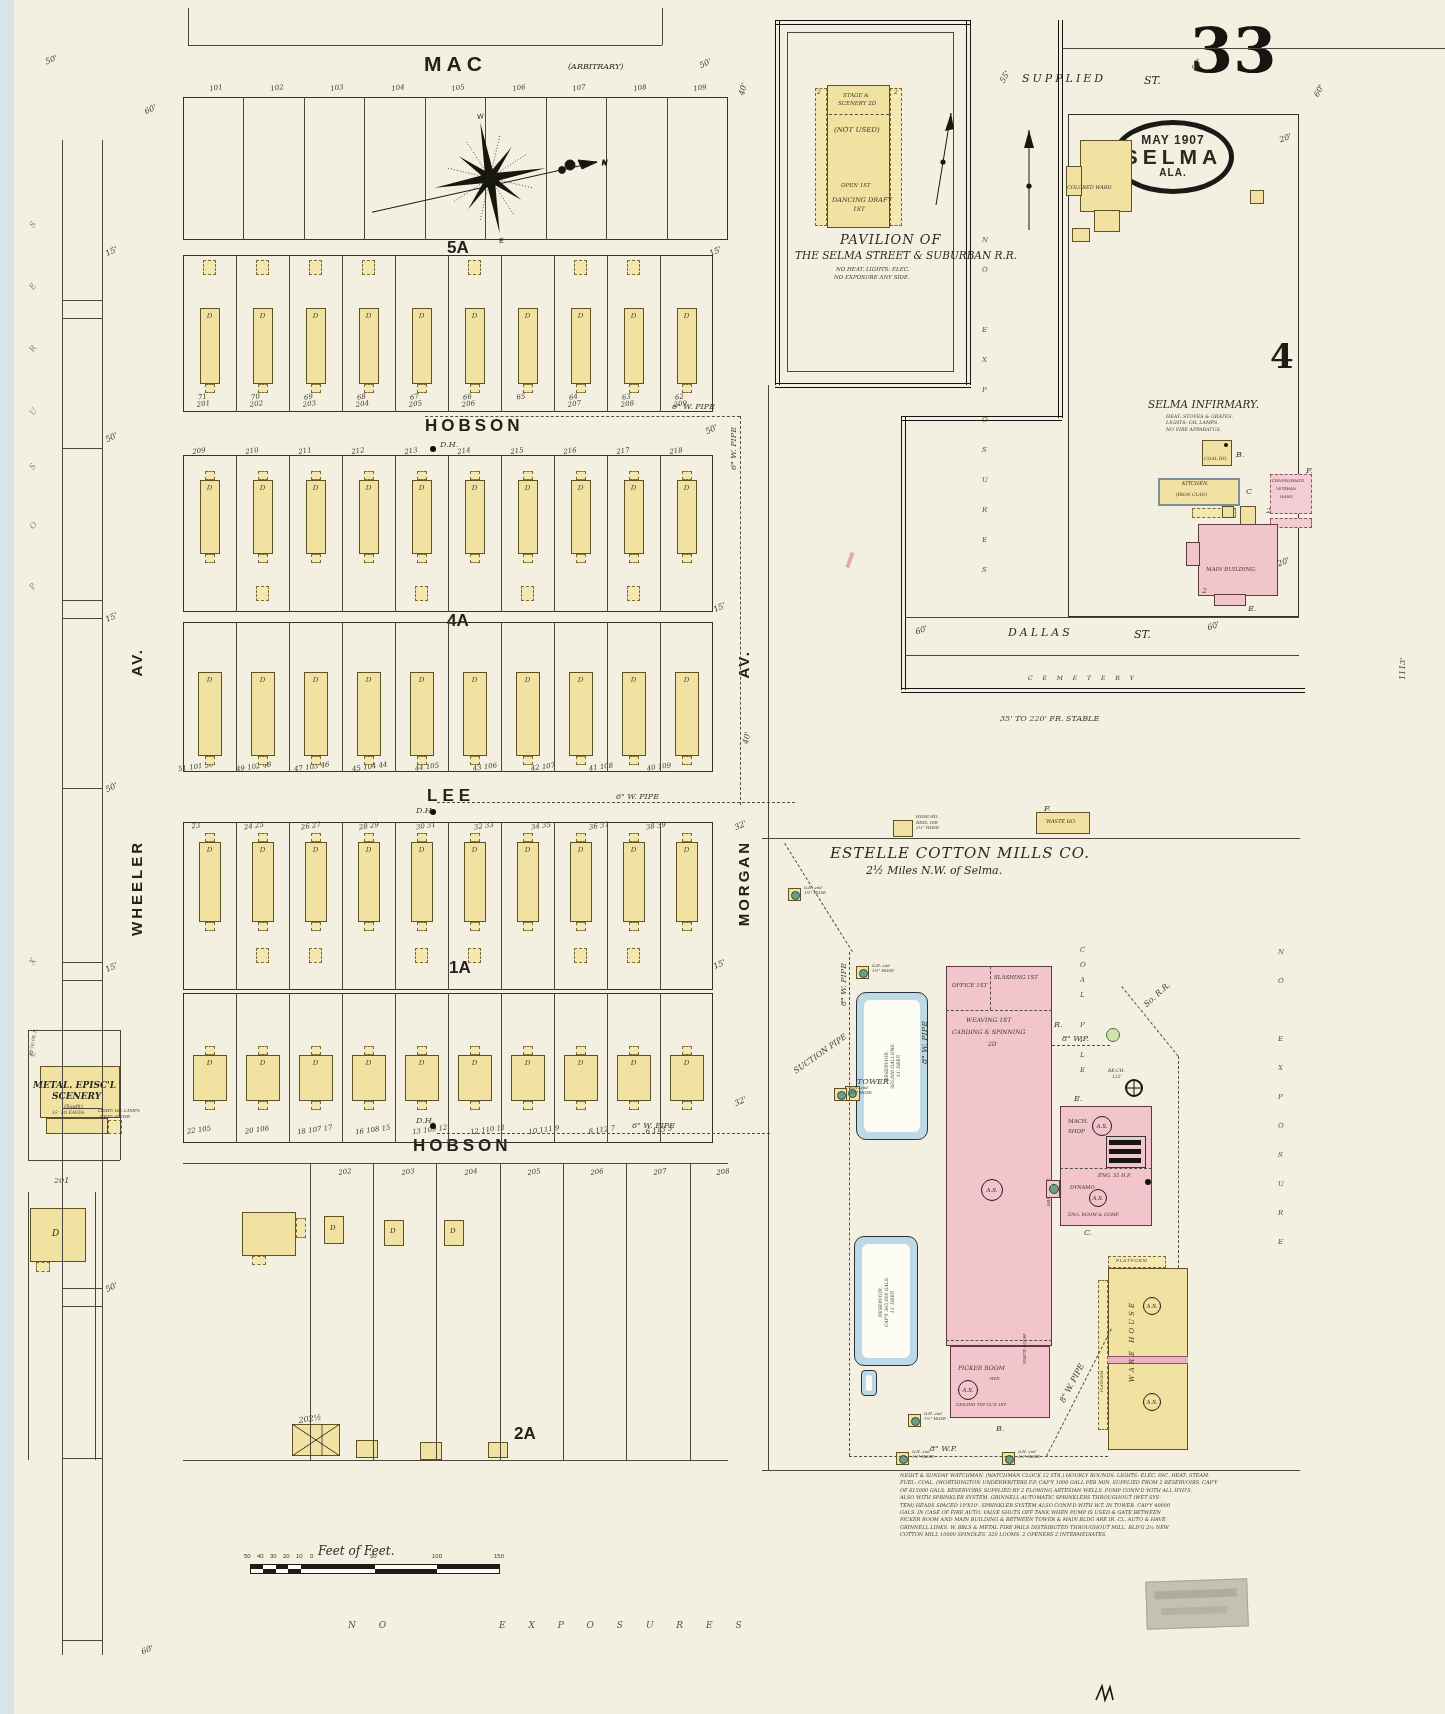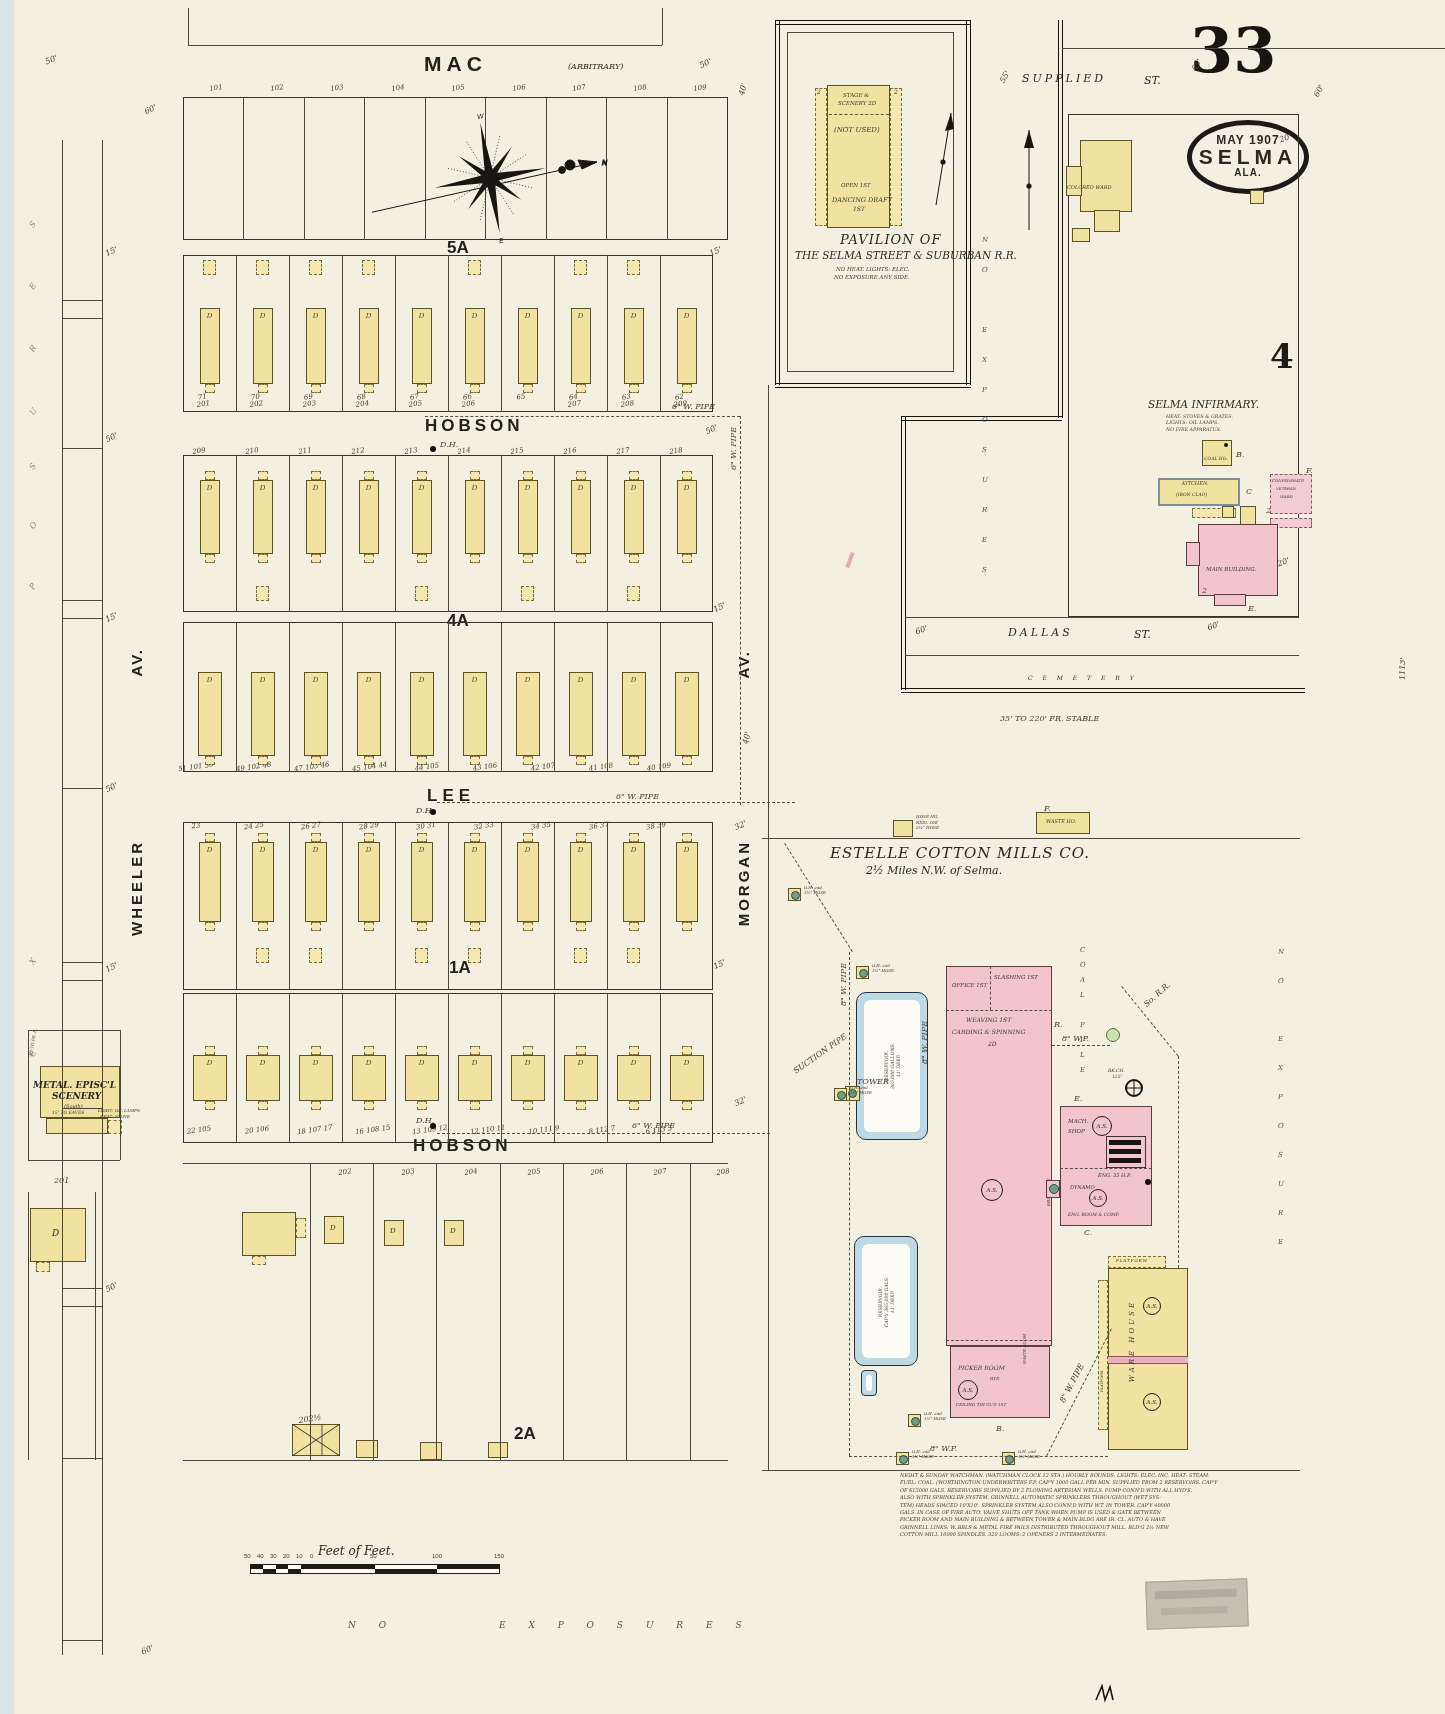--- a/index.html
+++ b/index.html
@@ -35,21 +35,21 @@
 <body>
 
 <div id="map">
 
   <div class="abs" style="left:0;top:0;width:14px;height:1714px;background:#d9e4e6;"></div>
 
   <div class="abs" style="left:1190px;top:14px;font-family:'DejaVu Serif',serif;font-weight:bold;font-size:62px;color:#16150f;">33</div>
 
   <div class="abs" style="left:1270px;top:336px;font-family:'DejaVu Serif',serif;font-weight:bold;font-size:34px;color:#1d1c17;">4</div>
 
-  <div class="oval" style="left:1187px;top:120px;width:112px;height:64px;">
+  <div class="oval" style="left:1112px;top:120px;width:112px;height:64px;">
     <div style="margin-top:8px;font-weight:bold;font-size:12px;letter-spacing:1px;">MAY 1907</div>
     <div style="font-weight:bold;font-size:21px;letter-spacing:5px;line-height:20px;">SELMA</div>
     <div style="font-weight:bold;font-size:10px;letter-spacing:1px;">ALA.</div>
   </div>
 
   <div class="abs st" style="left:424px;top:52px;font-size:21px;letter-spacing:5px;">MAC</div>
   <div class="abs h" style="left:568px;top:62px;font-size:8px;">(ARBITRARY)</div>
   <div class="abs st" style="left:425px;top:416px;font-size:17px;letter-spacing:4px;">HOBSON</div>
   <div class="abs st" style="left:427px;top:786px;font-size:17px;letter-spacing:5px;">LEE</div>
   <div class="abs st" style="left:413px;top:1136px;font-size:17px;letter-spacing:4px;">HOBSON</div>

